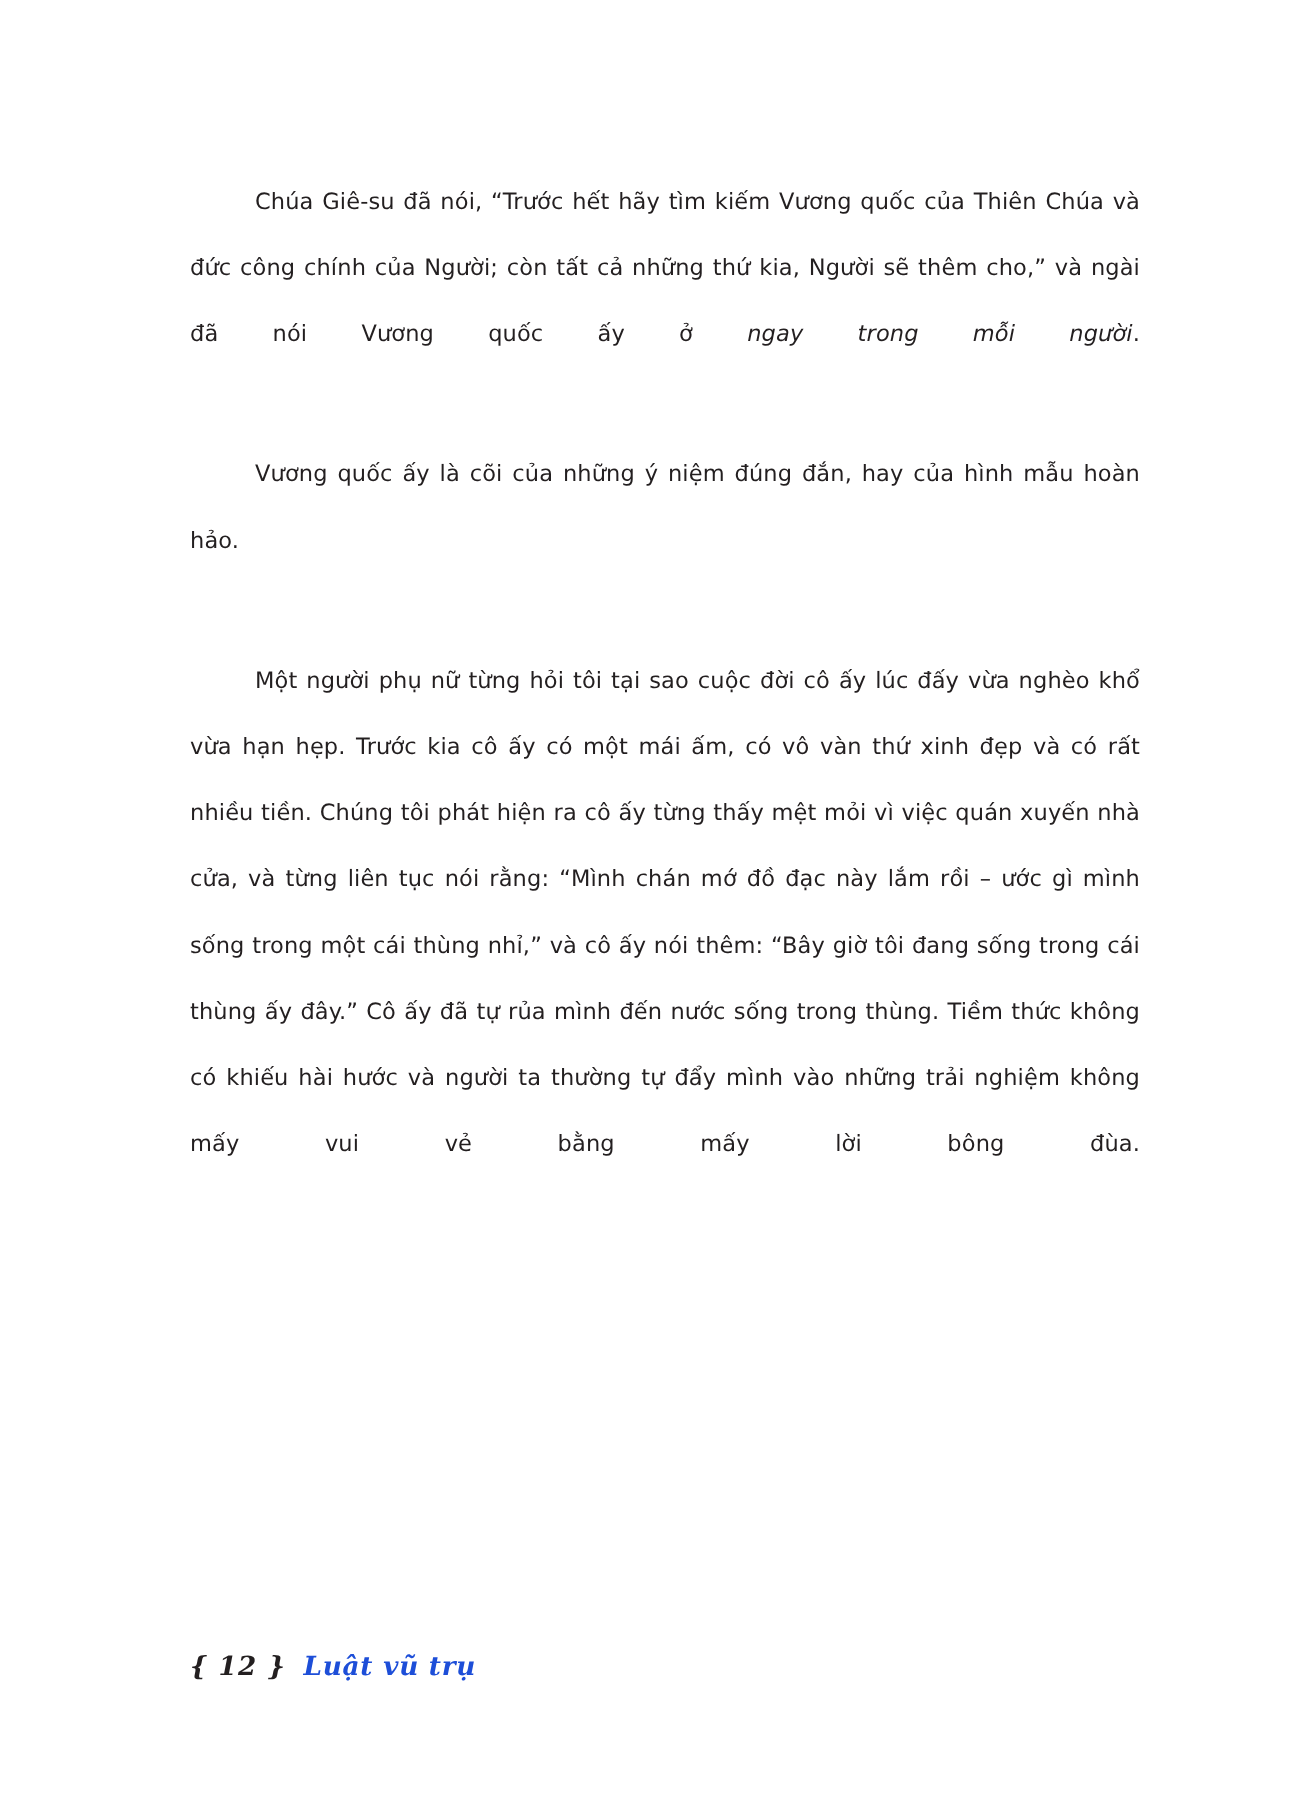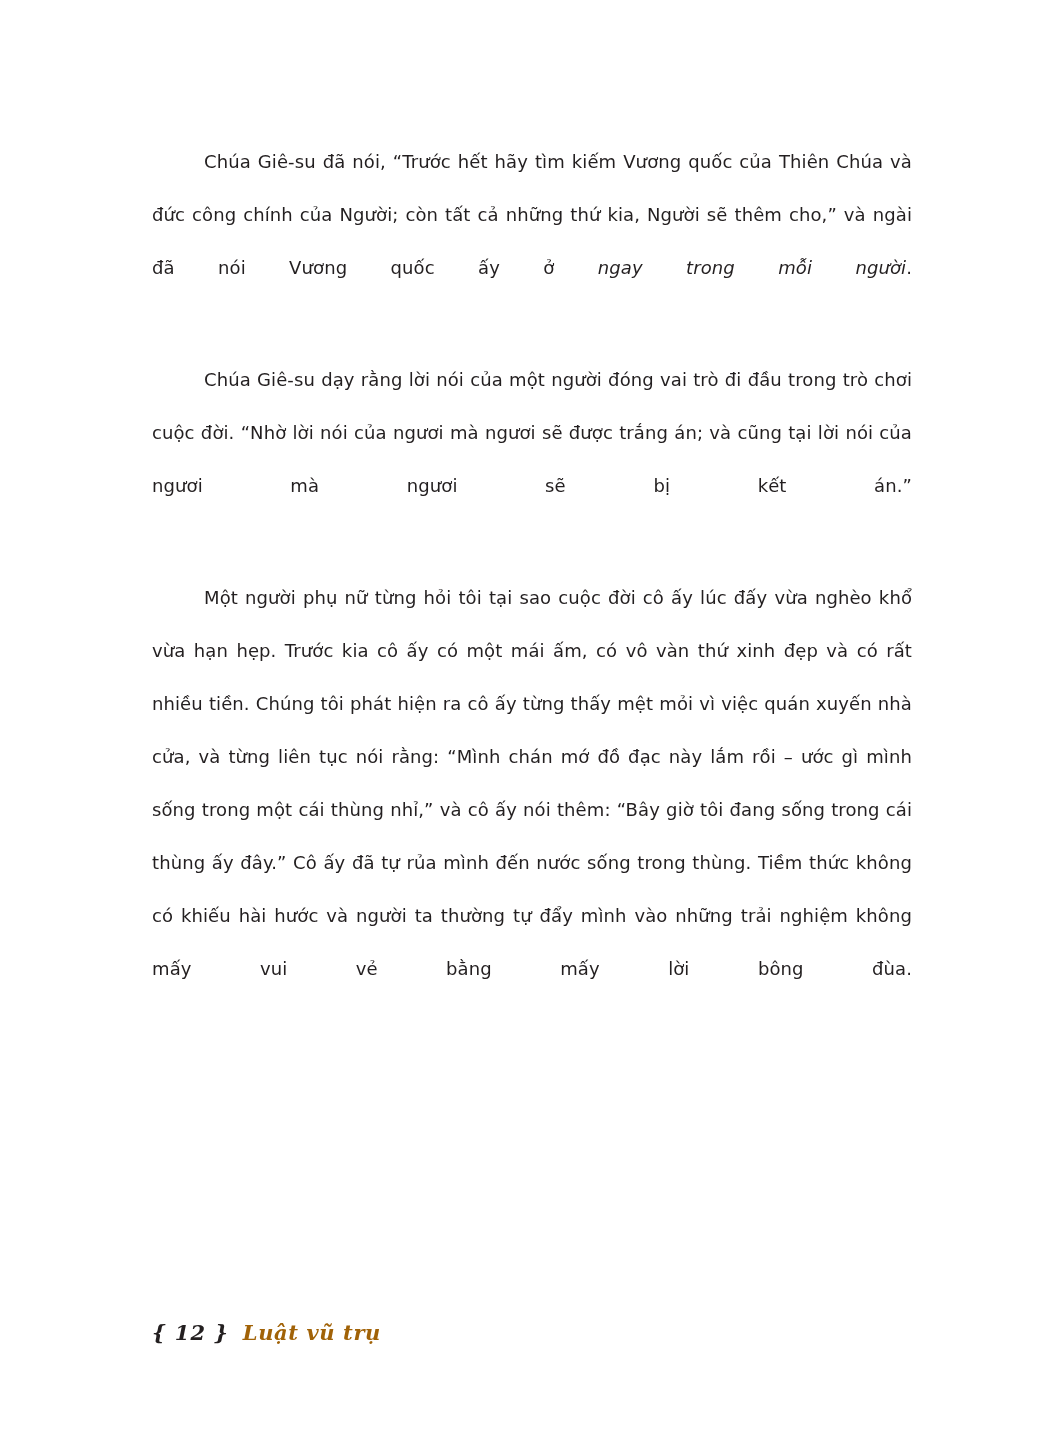--- a/index.html
+++ b/index.html
@@ -75,36 +75,36 @@
     color: #231f20;
     letter-spacing: 1px;
     white-space: pre;
   }
 
   .running-title {
     font-family: "DejaVu Serif", serif;
     font-style: italic;
     font-weight: 700;
     font-size: 21px;
-    color: #a16207;
+    color: #1d4ed8;
     letter-spacing: 0.6px;
     text-align: center;
   }
 </style>
 </head>
 <body>
 
 <div class="page">
 
   <div class="content">
 
     <p class="para"><span>Chúa Giê-su đã nói, “Trước hết hãy tìm kiếm Vương quốc của Thiên Chúa và đức công chính của Người; còn tất cả những thứ kia, Người sẽ thêm cho,” và ngài đã nói Vương quốc ấy ở </span><span class="ital">ngay trong mỗi người</span><span>.</span></p>
 
+    <p class="para">Vương quốc ấy là cõi của những ý niệm đúng đắn, hay của hình mẫu hoàn hảo.</p>
 
-    <p class="para">Chúa Giê-su dạy rằng lời nói của một người đóng vai trò đi đầu trong trò chơi cuộc đời. “Nhờ lời nói của ngươi mà ngươi sẽ được trắng án; và cũng tại lời nói của ngươi mà ngươi sẽ bị kết án.”</p>
 
 
     <p class="para">Một người phụ nữ từng hỏi tôi tại sao cuộc đời cô ấy lúc đấy vừa nghèo khổ vừa hạn hẹp. Trước kia cô ấy có một mái ấm, có vô vàn thứ xinh đẹp và có rất nhiều tiền. Chúng tôi phát hiện ra cô ấy từng thấy mệt mỏi vì việc quán xuyến nhà cửa, và từng liên tục nói rằng: “Mình chán mớ đồ đạc này lắm rồi – ước gì mình sống trong một cái thùng nhỉ,” và cô ấy nói thêm: “Bây giờ tôi đang sống trong cái thùng ấy đây.” Cô ấy đã tự rủa mình đến nước sống trong thùng. Tiềm thức không có khiếu hài hước và người ta thường tự đẩy mình vào những trải nghiệm không mấy vui vẻ bằng mấy lời bông đùa.</p>
 
   </div>
 
   <div class="footer">
     <span class="folio">{ 12 }</span>
     <span class="running-title">Luật vũ trụ</span>
   </div>

